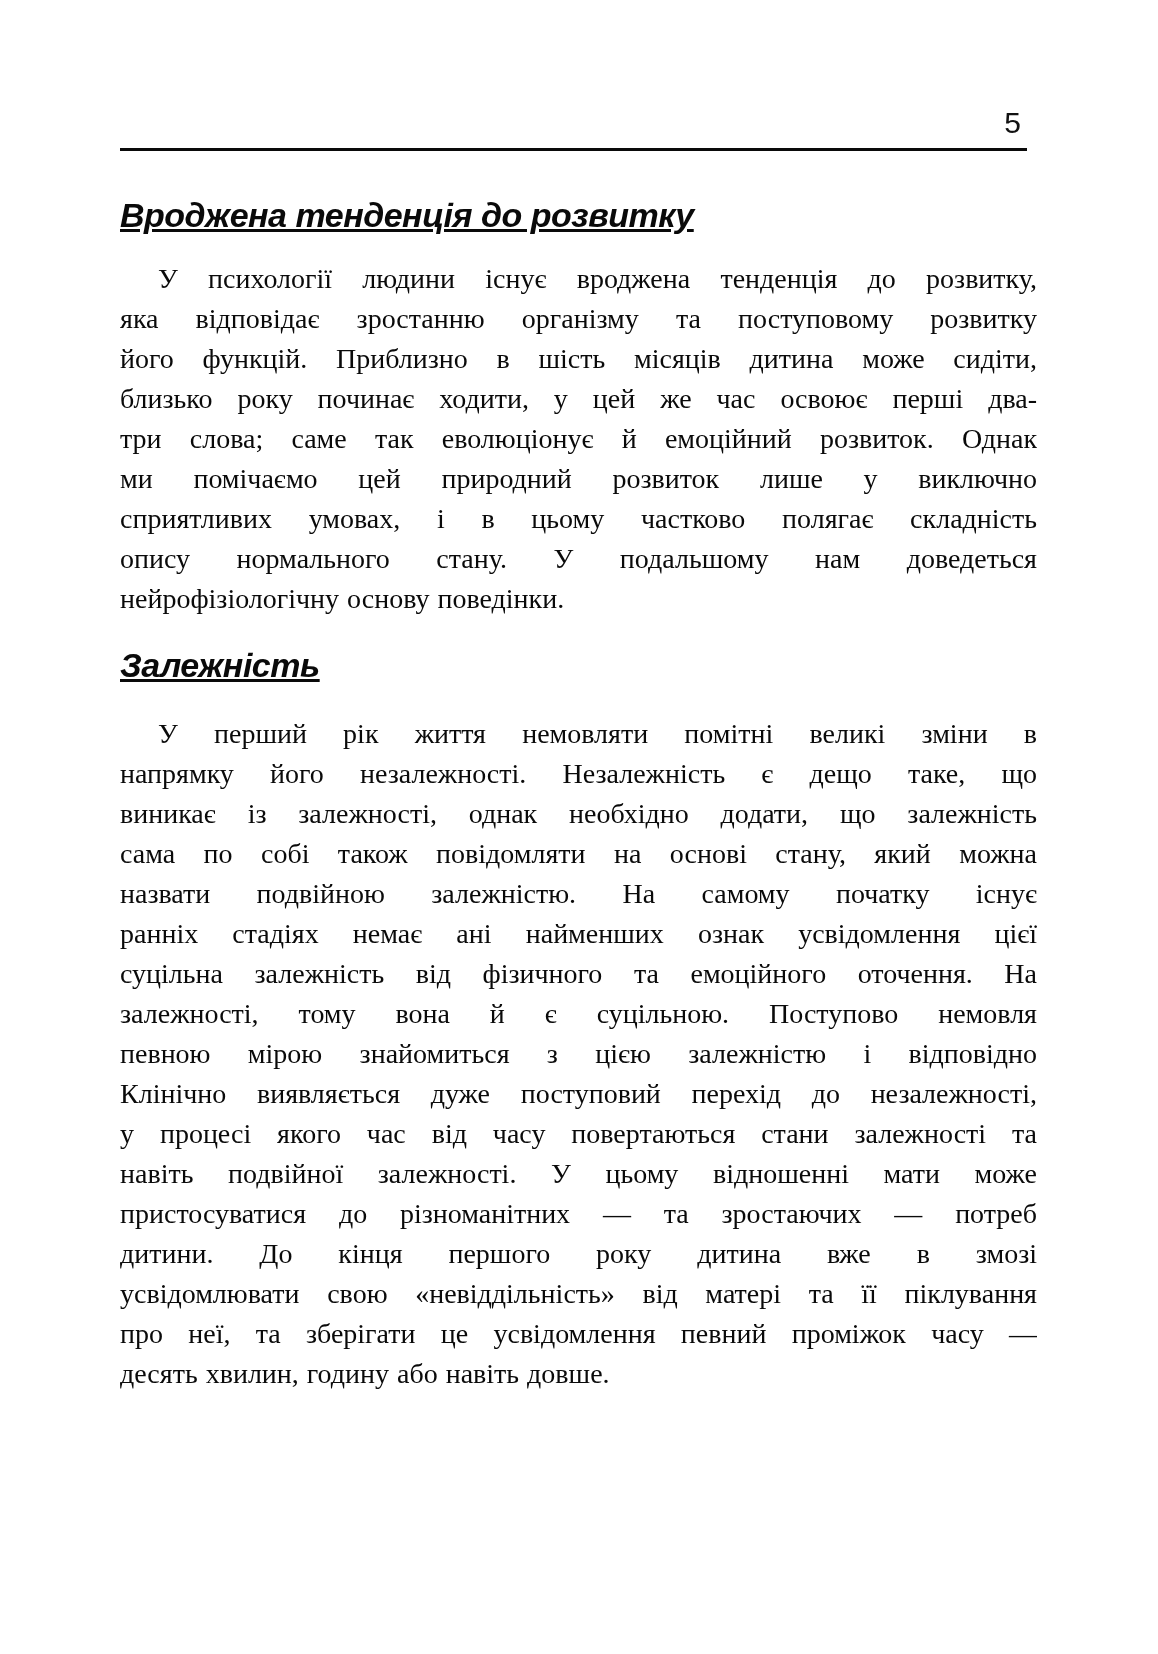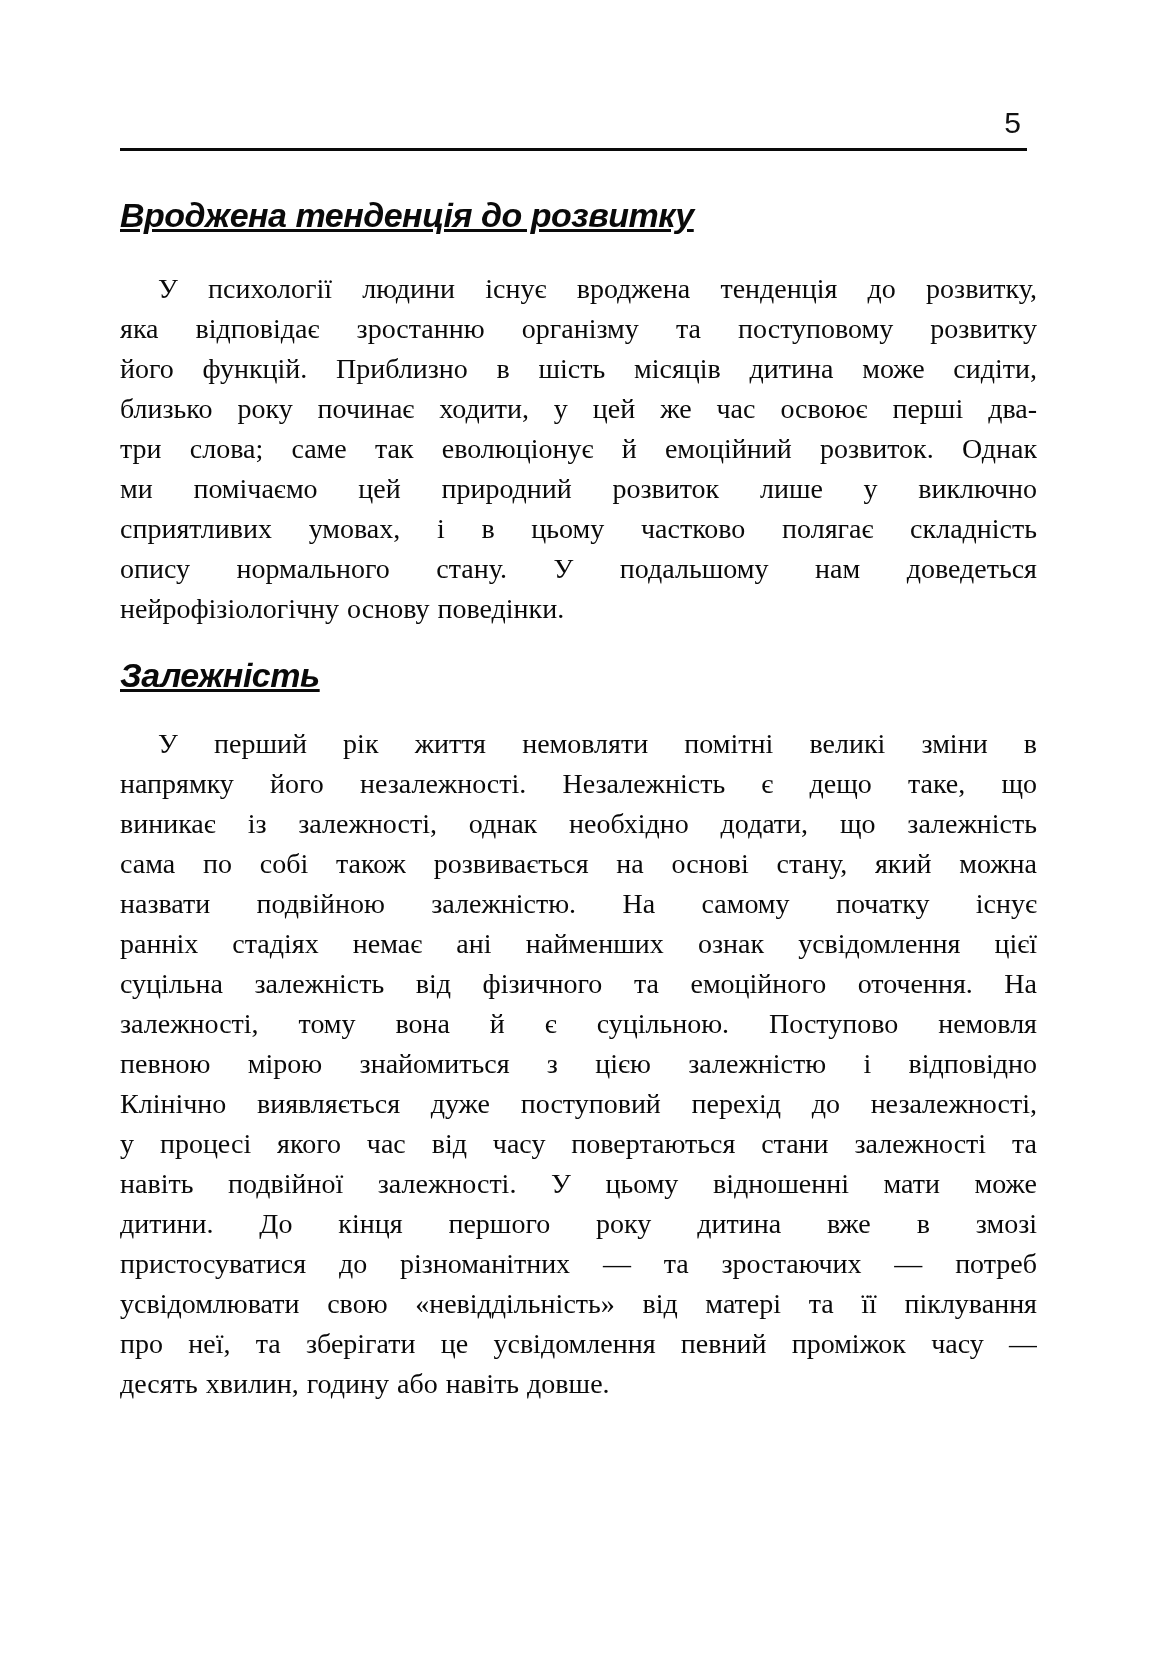--- a/index.html
+++ b/index.html
@@ -44,21 +44,21 @@
     line-height: 40px;
     margin: 44px 0 0 0;
     letter-spacing: -0.5px;
     color: #0a0a0a;
     text-decoration: underline;
   }
   .heading.second {
     margin-top: 26px;
   }
   .paragraph {
-    margin-top: 34px;
+    margin-top: 24px;
     font-size: 28px;
   }
   .paragraph.second {
     margin-top: 29px;
   }
   .line {
     line-height: 40px;
     height: 40px;
     overflow: hidden;
     text-align: justify;
@@ -92,28 +92,28 @@
       <div class="line">сприятливих умовах, і в цьому частково полягає складність</div>
       <div class="line">опису нормального стану. У подальшому нам доведеться</div>
       <div class="line last">нейрофізіологічну основу поведінки.</div>
     </div>
 
   <h1 class="heading second">Залежність</h1>
   <div class="paragraph second">
       <div class="line first">У перший рік життя немовляти помітні великі зміни в</div>
       <div class="line">напрямку його незалежності. Незалежність є дещо таке, що</div>
       <div class="line">виникає із залежності, однак необхідно додати, що залежність</div>
-      <div class="line">сама по собі також розвивається на основі стану, який можна</div>
+      <div class="line">сама по собі також повідомляти на основі стану, який можна</div>
       <div class="line">назвати подвійною залежністю. На самому початку існує</div>
       <div class="line">ранніх стадіях немає ані найменших ознак усвідомлення цієї</div>
       <div class="line">суцільна залежність від фізичного та емоційного оточення. На</div>
       <div class="line">залежності, тому вона й є суцільною. Поступово немовля</div>
       <div class="line">певною мірою знайомиться з цією залежністю і відповідно</div>
       <div class="line">Клінічно виявляється дуже поступовий перехід до незалежності,</div>
       <div class="line">у процесі якого час від часу повертаються стани залежності та</div>
       <div class="line">навіть подвійної залежності. У цьому відношенні мати може</div>
+      <div class="line">пристосуватися до різноманітних — та зростаючих — потреб</div>
       <div class="line">дитини. До кінця першого року дитина вже в змозі</div>
-      <div class="line">пристосуватися до різноманітних — та зростаючих — потреб</div>
       <div class="line">усвідомлювати свою «невіддільність» від матері та її піклування</div>
       <div class="line">про неї, та зберігати це усвідомлення певний проміжок часу —</div>
       <div class="line last">десять хвилин, годину або навіть довше.</div>
     </div>
 </div>
 
 </body></html>

